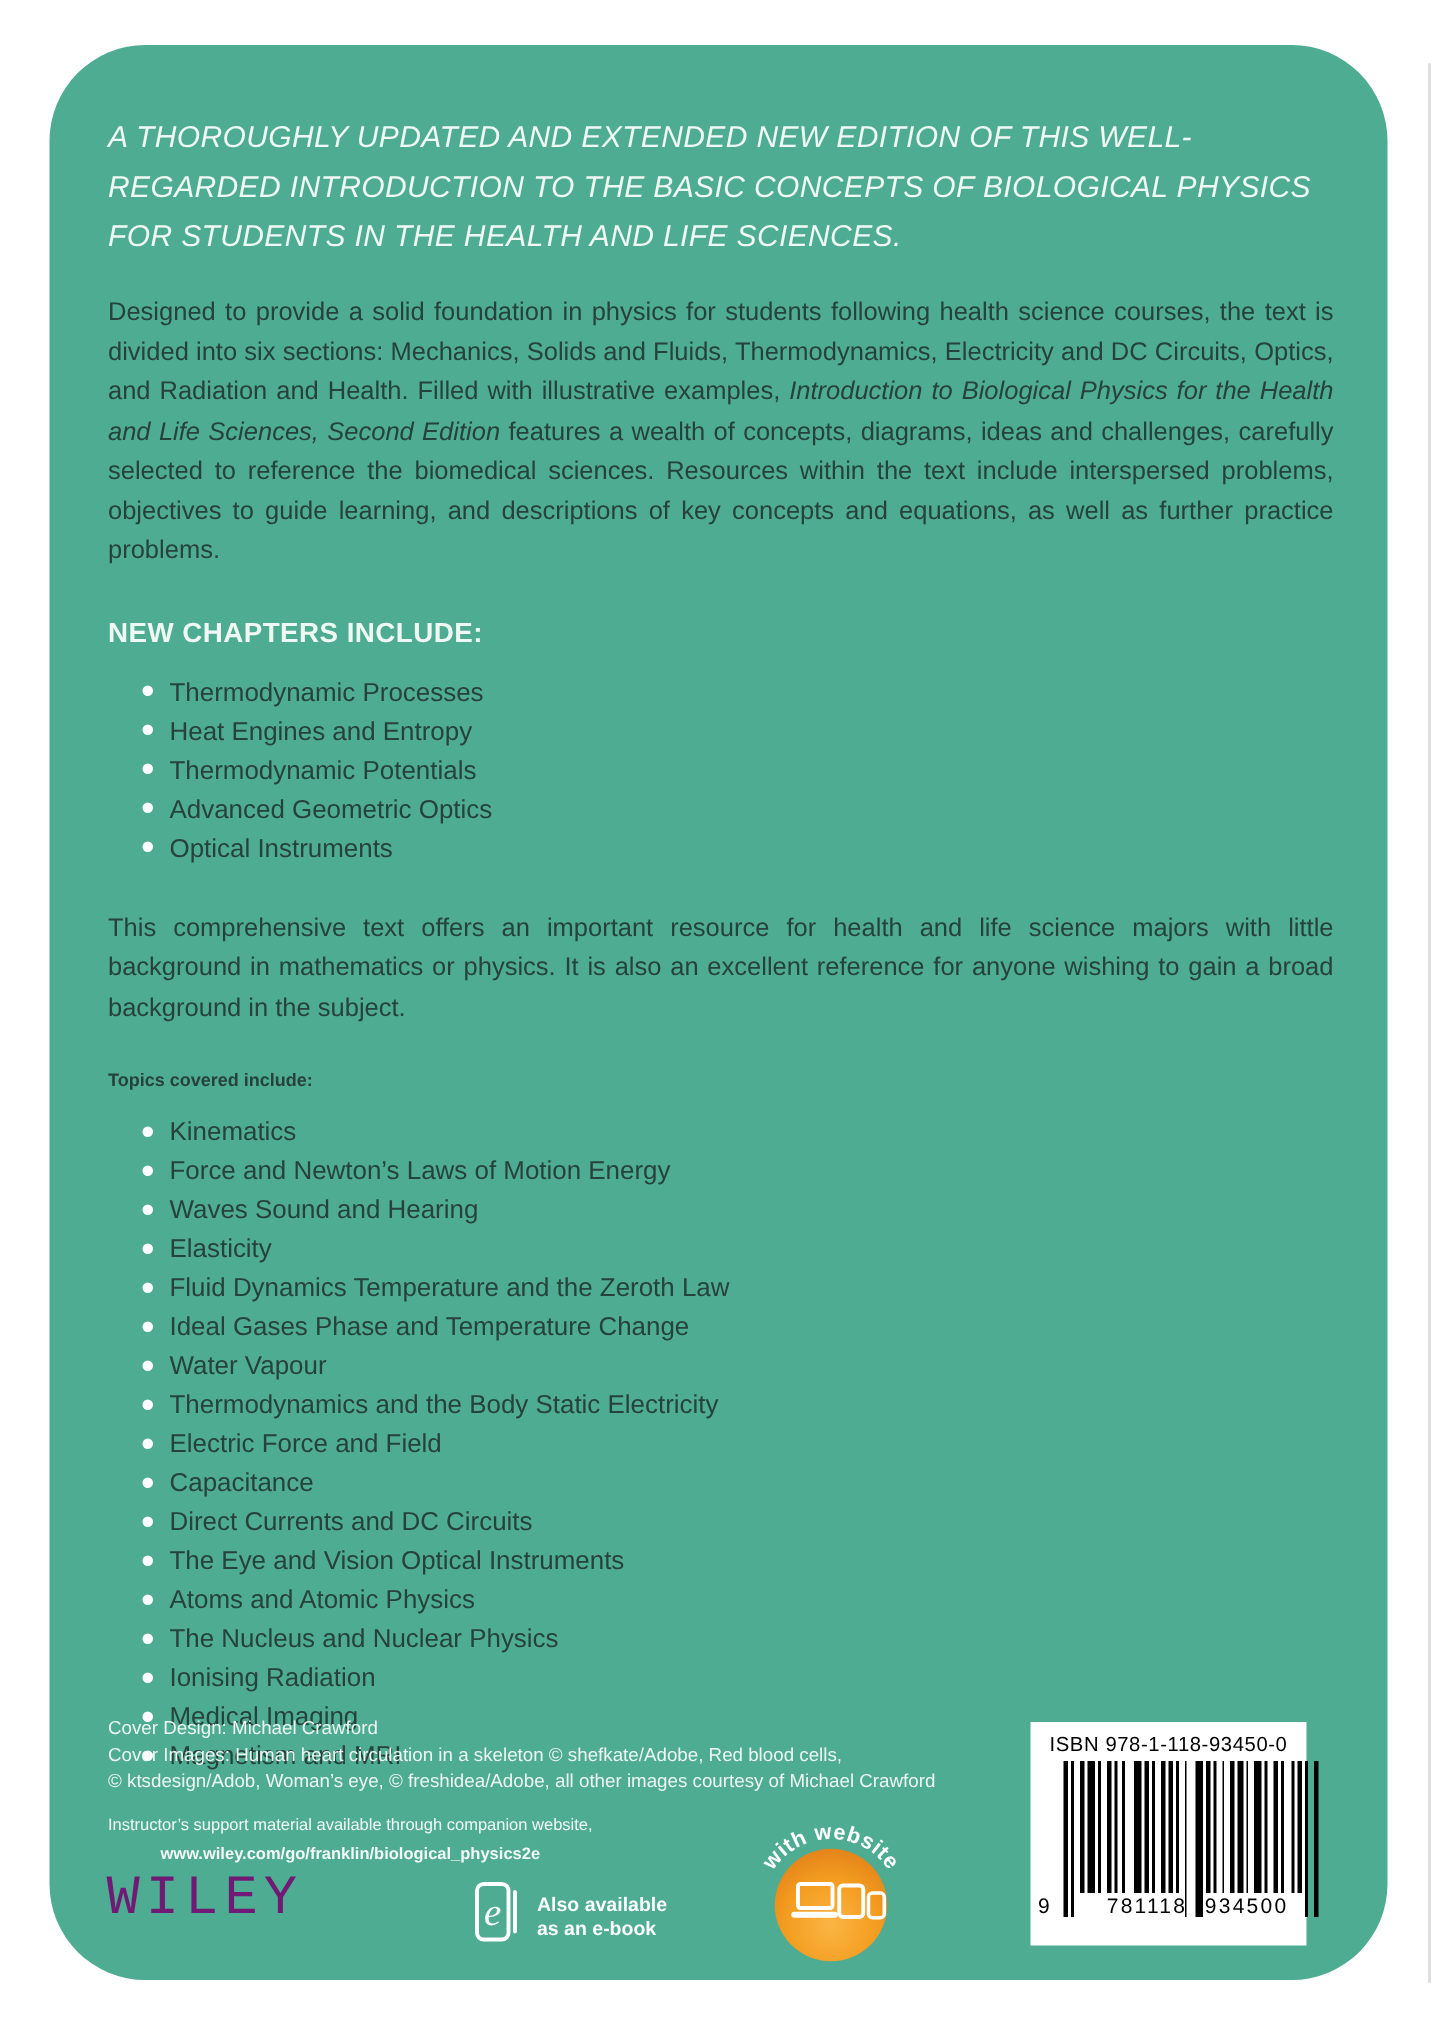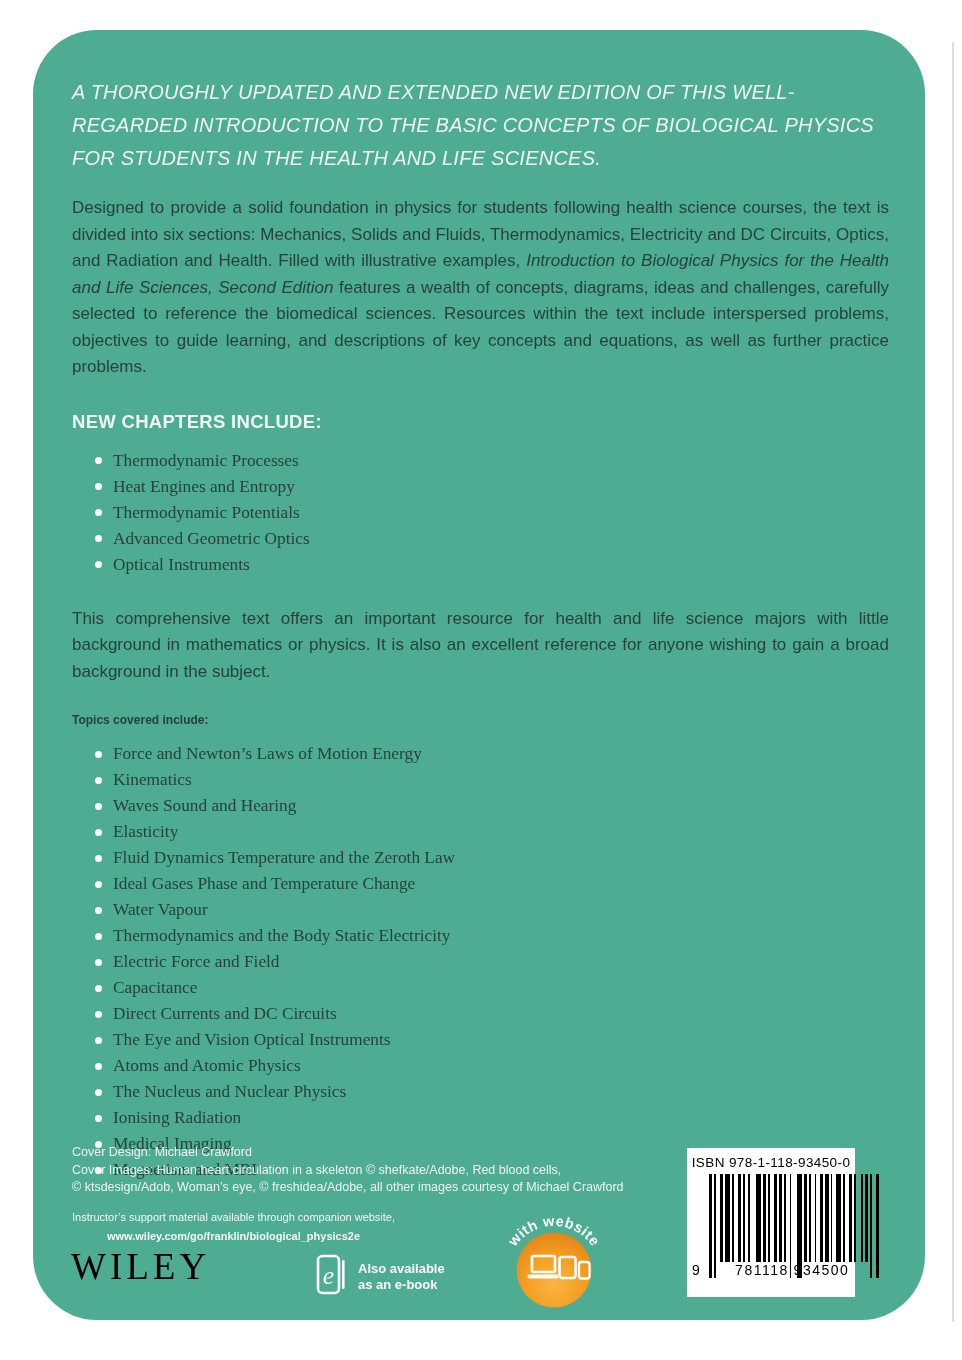--- a/index.html
+++ b/index.html
@@ -9,33 +9,33 @@
              background:#dedede;border-radius:2px;}
   .cover{position:absolute;left:33px;top:30px;width:892px;height:1290px;
          background:#4dac92;border-radius:64px;box-sizing:border-box;
          padding:46px 36px 0 39px;color:#27423a;}
   .headline{color:#f0f8f4;font-size:20px;line-height:33px;letter-spacing:.25px;
             margin:0 0 20px 0;font-weight:400;font-style:italic;}
   .para{font-size:17px;line-height:26.5px;text-align:justify;margin:0 0 26px 0;}
   .italic{font-style:italic;}
   .sec-light{color:#f0f8f4;font-size:18.5px;letter-spacing:.3px;margin:30px 0 15px 0;font-weight:700;}
   .sec-dark{font-size:12px;margin:28px 0 14px 0;font-weight:700;}
-  ul.blist{list-style:none;margin:0 0 28px 0;padding:0 0 0 23px;font-family:Liberation Serif, serif;}
+  ul.blist{list-style:none;margin:0 0 28px 0;padding:0 0 0 23px;}
   ul.blist li{position:relative;padding-left:18px;font-size:17.3px;line-height:26px;}
   ul.blist li::before{content:"";position:absolute;left:0;top:9.5px;width:7px;height:7px;
                       border-radius:50%;background:#fff;}
   .credits{position:absolute;left:39px;top:1114px;font-size:12.5px;line-height:17.5px;color:#eef6f1;}
   .companion{position:absolute;left:39px;top:1178px;font-size:11px;line-height:18.5px;color:#f3f9f6;}
   .companion .url{font-weight:bold;text-align:center;}
-  .wiley{position:absolute;left:38px;top:1218px;font-family:Liberation Serif, serif;
-         font-size:37px;letter-spacing:4px;color:#000000;line-height:1;}
+  .wiley{position:absolute;left:38px;top:1218px;font-family:Liberation Mono, monospace;
+         font-size:37px;letter-spacing:4px;color:#701a75;line-height:1;}
   .ebook{position:absolute;left:283px;top:1224px;display:flex;align-items:center;gap:11px;color:#fff;}
   .ebook-text{font-size:13px;line-height:16px;font-weight:bold;}
   .badge{position:absolute;left:462px;top:1168px;width:118px;height:122px;}
-  .barcode{position:absolute;left:654px;top:1118px;width:168px;height:149px;background:#fff;
+  .barcode{position:absolute;left:654px;top:1118px;width:184px;height:149px;background:#fff;
            box-sizing:border-box;}
   .isbn{font-size:13.5px;letter-spacing:.4px;color:#000;text-align:center;margin-top:7px;}
   .bars{position:relative;height:112px;margin:4px 10px 0 22px;}
   .bars .bar{position:absolute;top:0;background:#000;}
   .bdigit{position:absolute;font-size:14px;color:#000;top:88px;background:#fff;padding:0 3px;
           letter-spacing:1.5px;}
   .d9{left:-20px;background:transparent;}
   .d1{left:17%;}
   .d2{left:60%;}
 </style>
@@ -57,22 +57,22 @@
       <li>Heat Engines and Entropy</li>
       <li>Thermodynamic Potentials</li>
       <li>Advanced Geometric Optics</li>
       <li>Optical Instruments</li>
     </ul>
 
     <p class="para">This comprehensive text offers an important resource for health and life science majors with little background in mathematics or physics. It is also an excellent reference for anyone wishing to gain a broad background in the subject.</p>
 
     <div class="sec-dark">Topics covered include:</div>
     <ul class="blist">
+      <li>Kinematics</li>
       <li>Force and Newton’s Laws of Motion Energy</li>
-      <li>Kinematics</li>
       <li>Waves Sound and Hearing</li>
       <li>Elasticity</li>
       <li>Fluid Dynamics Temperature and the Zeroth Law</li>
       <li>Ideal Gases Phase and Temperature Change</li>
       <li>Water Vapour</li>
       <li>Thermodynamics and the Body Static Electricity</li>
       <li>Electric Force and Field</li>
       <li>Capacitance</li>
       <li>Direct Currents and DC Circuits</li>
       <li>The Eye and Vision Optical Instruments</li>

